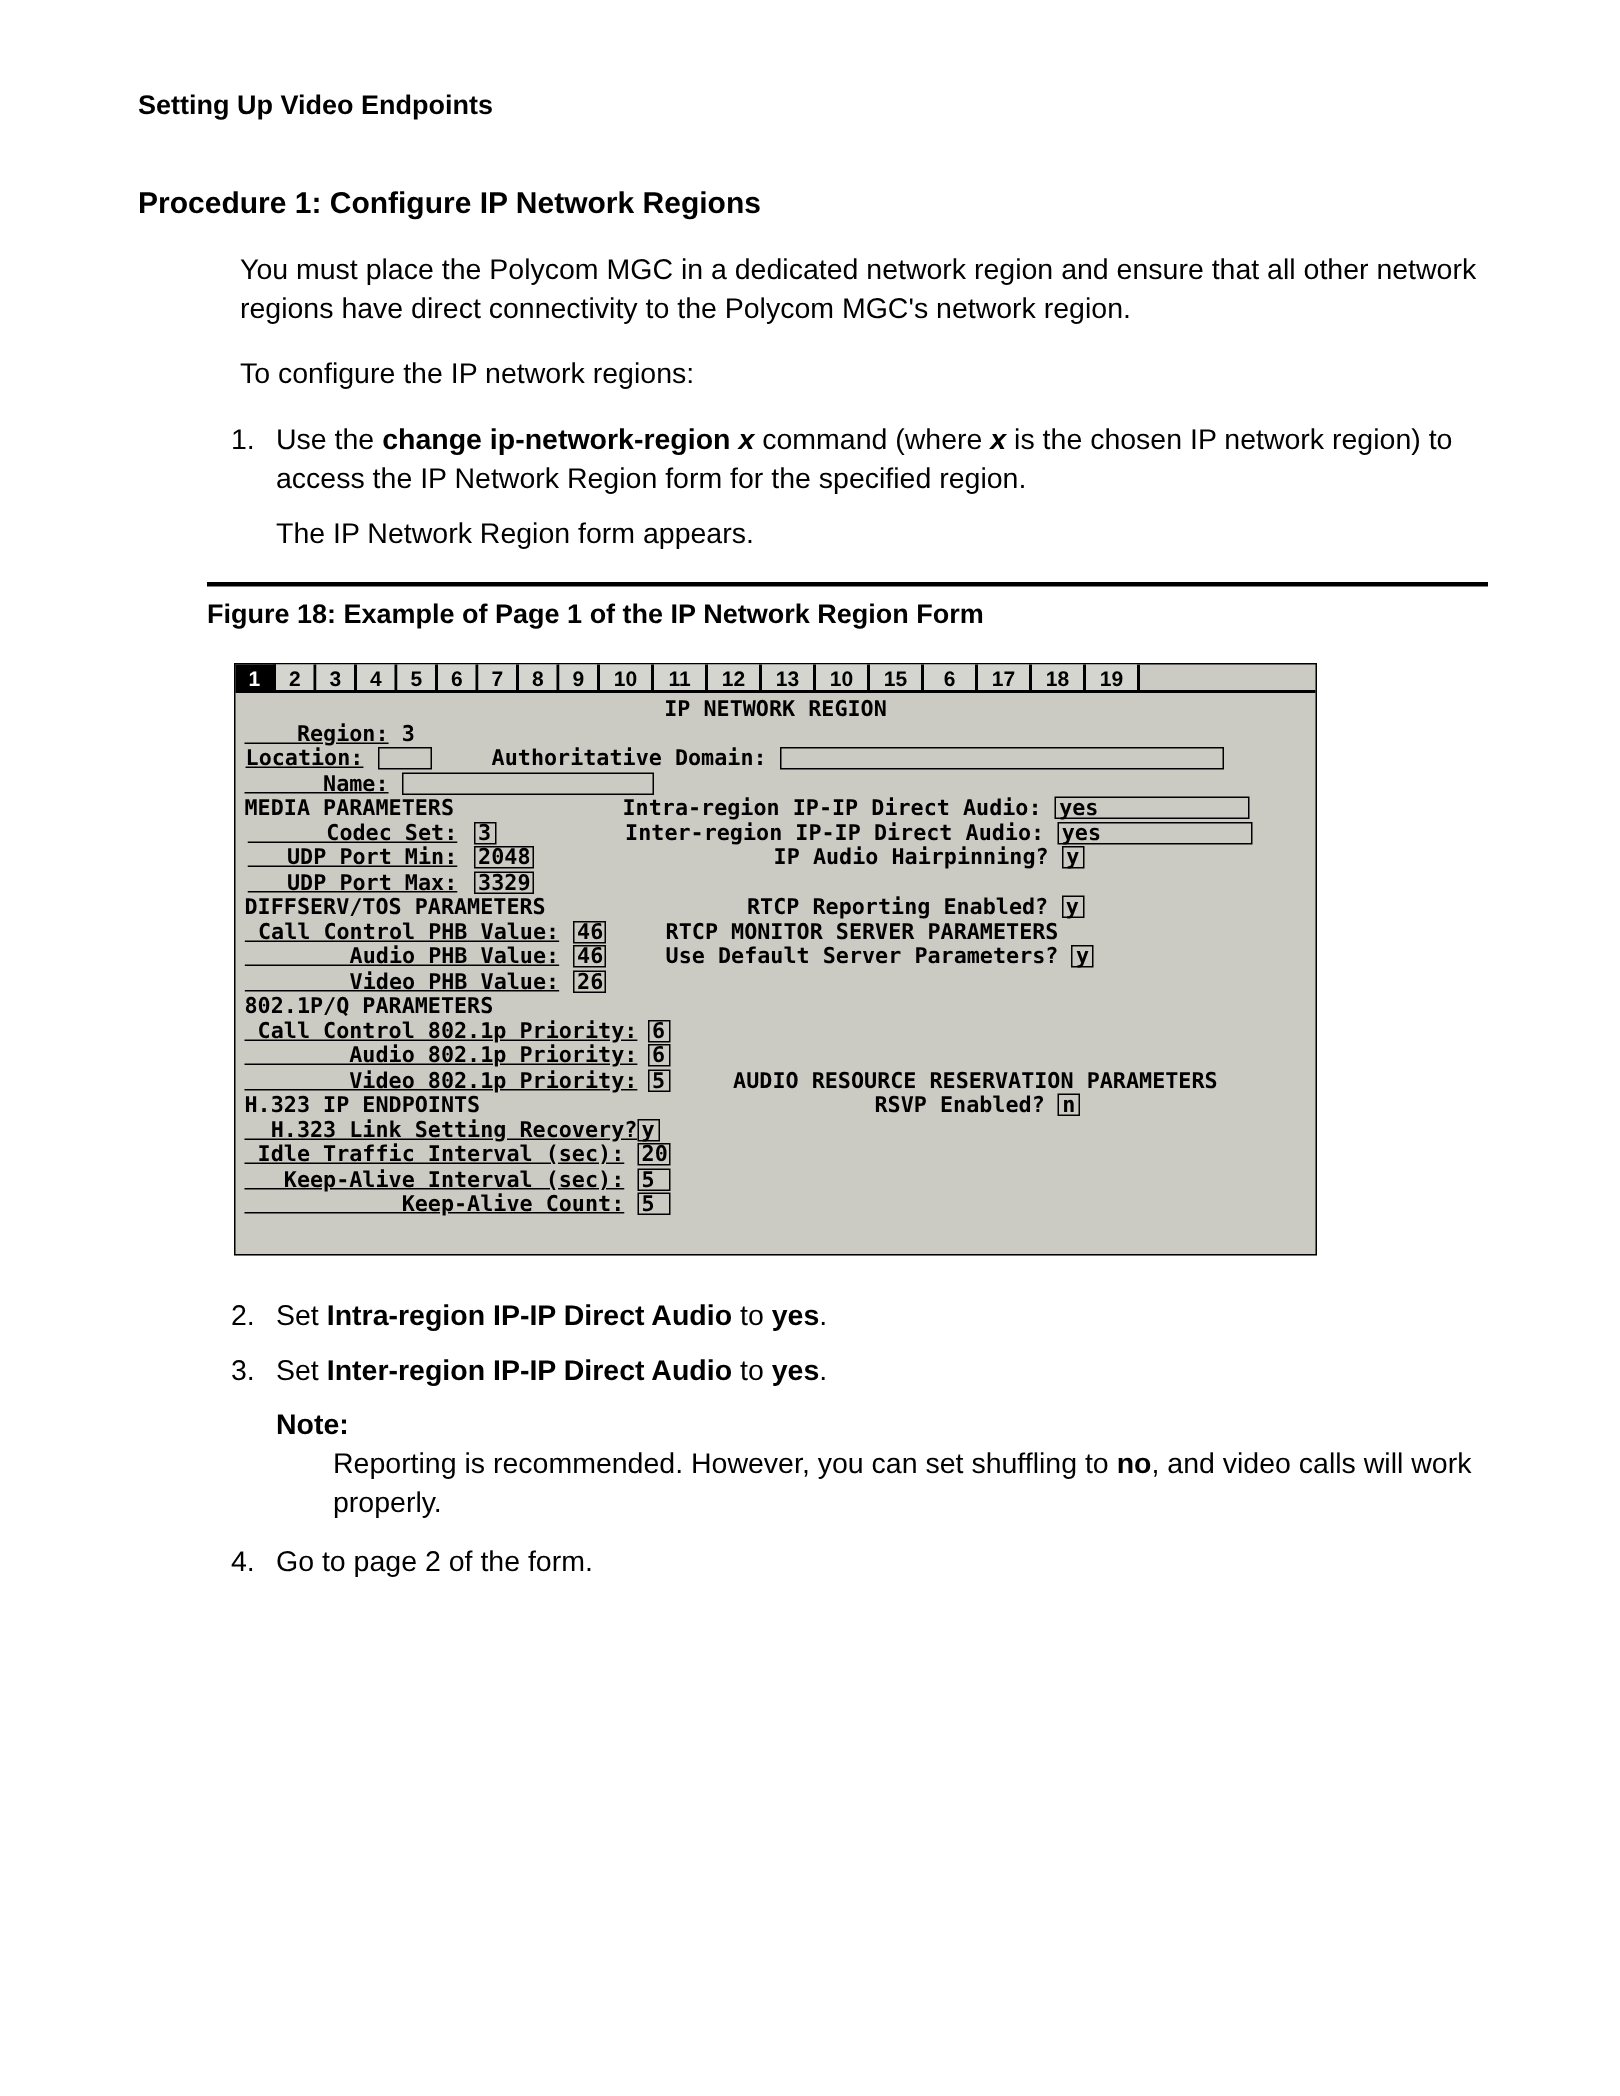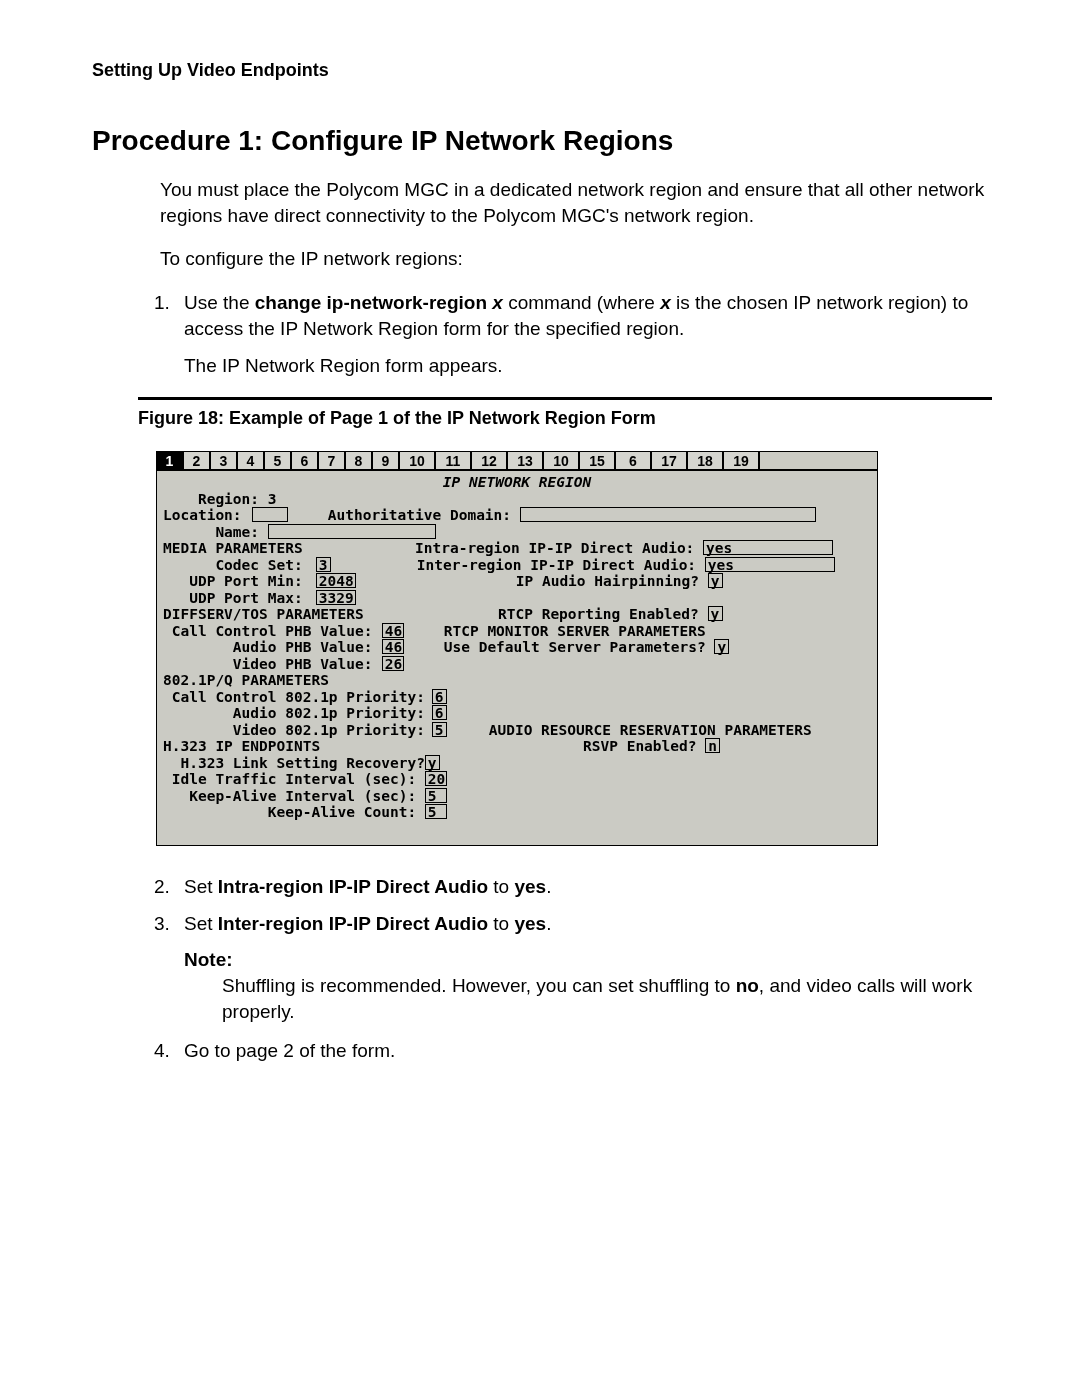--- a/index.html
+++ b/index.html
@@ -11,21 +11,21 @@
   }
   .page {
     padding: 60px 88px 40px 92px;
   }
   .section-header {
     font-size: 18px;
     font-weight: bold;
     margin: 0 0 44px 0;
   }
   .heading {
-    font-size: 28px;
+    font-size: 20px;
     font-weight: bold;
     margin: 0 0 20px 0;
   }
   .body-text {
     font-size: 19px;
     line-height: 1.35;
     margin: 0 0 18px 0;
   }
   .indent-1 { margin-left: 68px; }
   ol.steps { list-style: none; padding: 0; margin: 0; }
@@ -82,25 +82,26 @@
   }
   .tab.w1 { width: 25px; }
   .tab.w2 { width: 34px; }
   .tab.active {
     background: #000;
     color: #fff;
   }
   .term-body {
     padding: 3px 6px 0 6px;
   }
-  .term-title { text-align: center; font-style: italic; }
+  .term-title { text-align: center; }
   .row { display: flex; }
   .row .label-right {
-    text-align: left;
+    text-align: center;
     white-space: pre;
+    text-decoration: underline;
   }
   .input-box {
     border: 1px solid #000;
     background: #cbcbc4;
     height: 15px;
     line-height: 14px;
     padding: 0 2px;
     font-family: inherit;
     font-weight: bold;
     font-size: 14.5px;
@@ -323,21 +324,21 @@
       <span>Set </span><b>Intra-region IP-IP Direct Audio</b><span> to </span><b>yes</b><span>.</span>
     </li>
     <li>
       <span class="num">3.</span>
       <span>Set </span><b>Inter-region IP-IP Direct Audio</b><span> to </span><b>yes</b><span>.</span>
     </li>
   </ol>
 
   <div class="note-label">Note:</div>
   <div class="note-body">
-    <span>Shuffling is recommended. However, you can set shuffling to </span><b>no</b><span>, and video calls will work properly.</span>
+    <span>Reporting is recommended. However, you can set shuffling to </span><b>no</b><span>, and video calls will work properly.</span>
   </div>
 
   <ol class="steps">
     <li>
       <span class="num">4.</span>
       <span>Go to page 2 of the form.</span>
     </li>
   </ol>
 
 </div>

